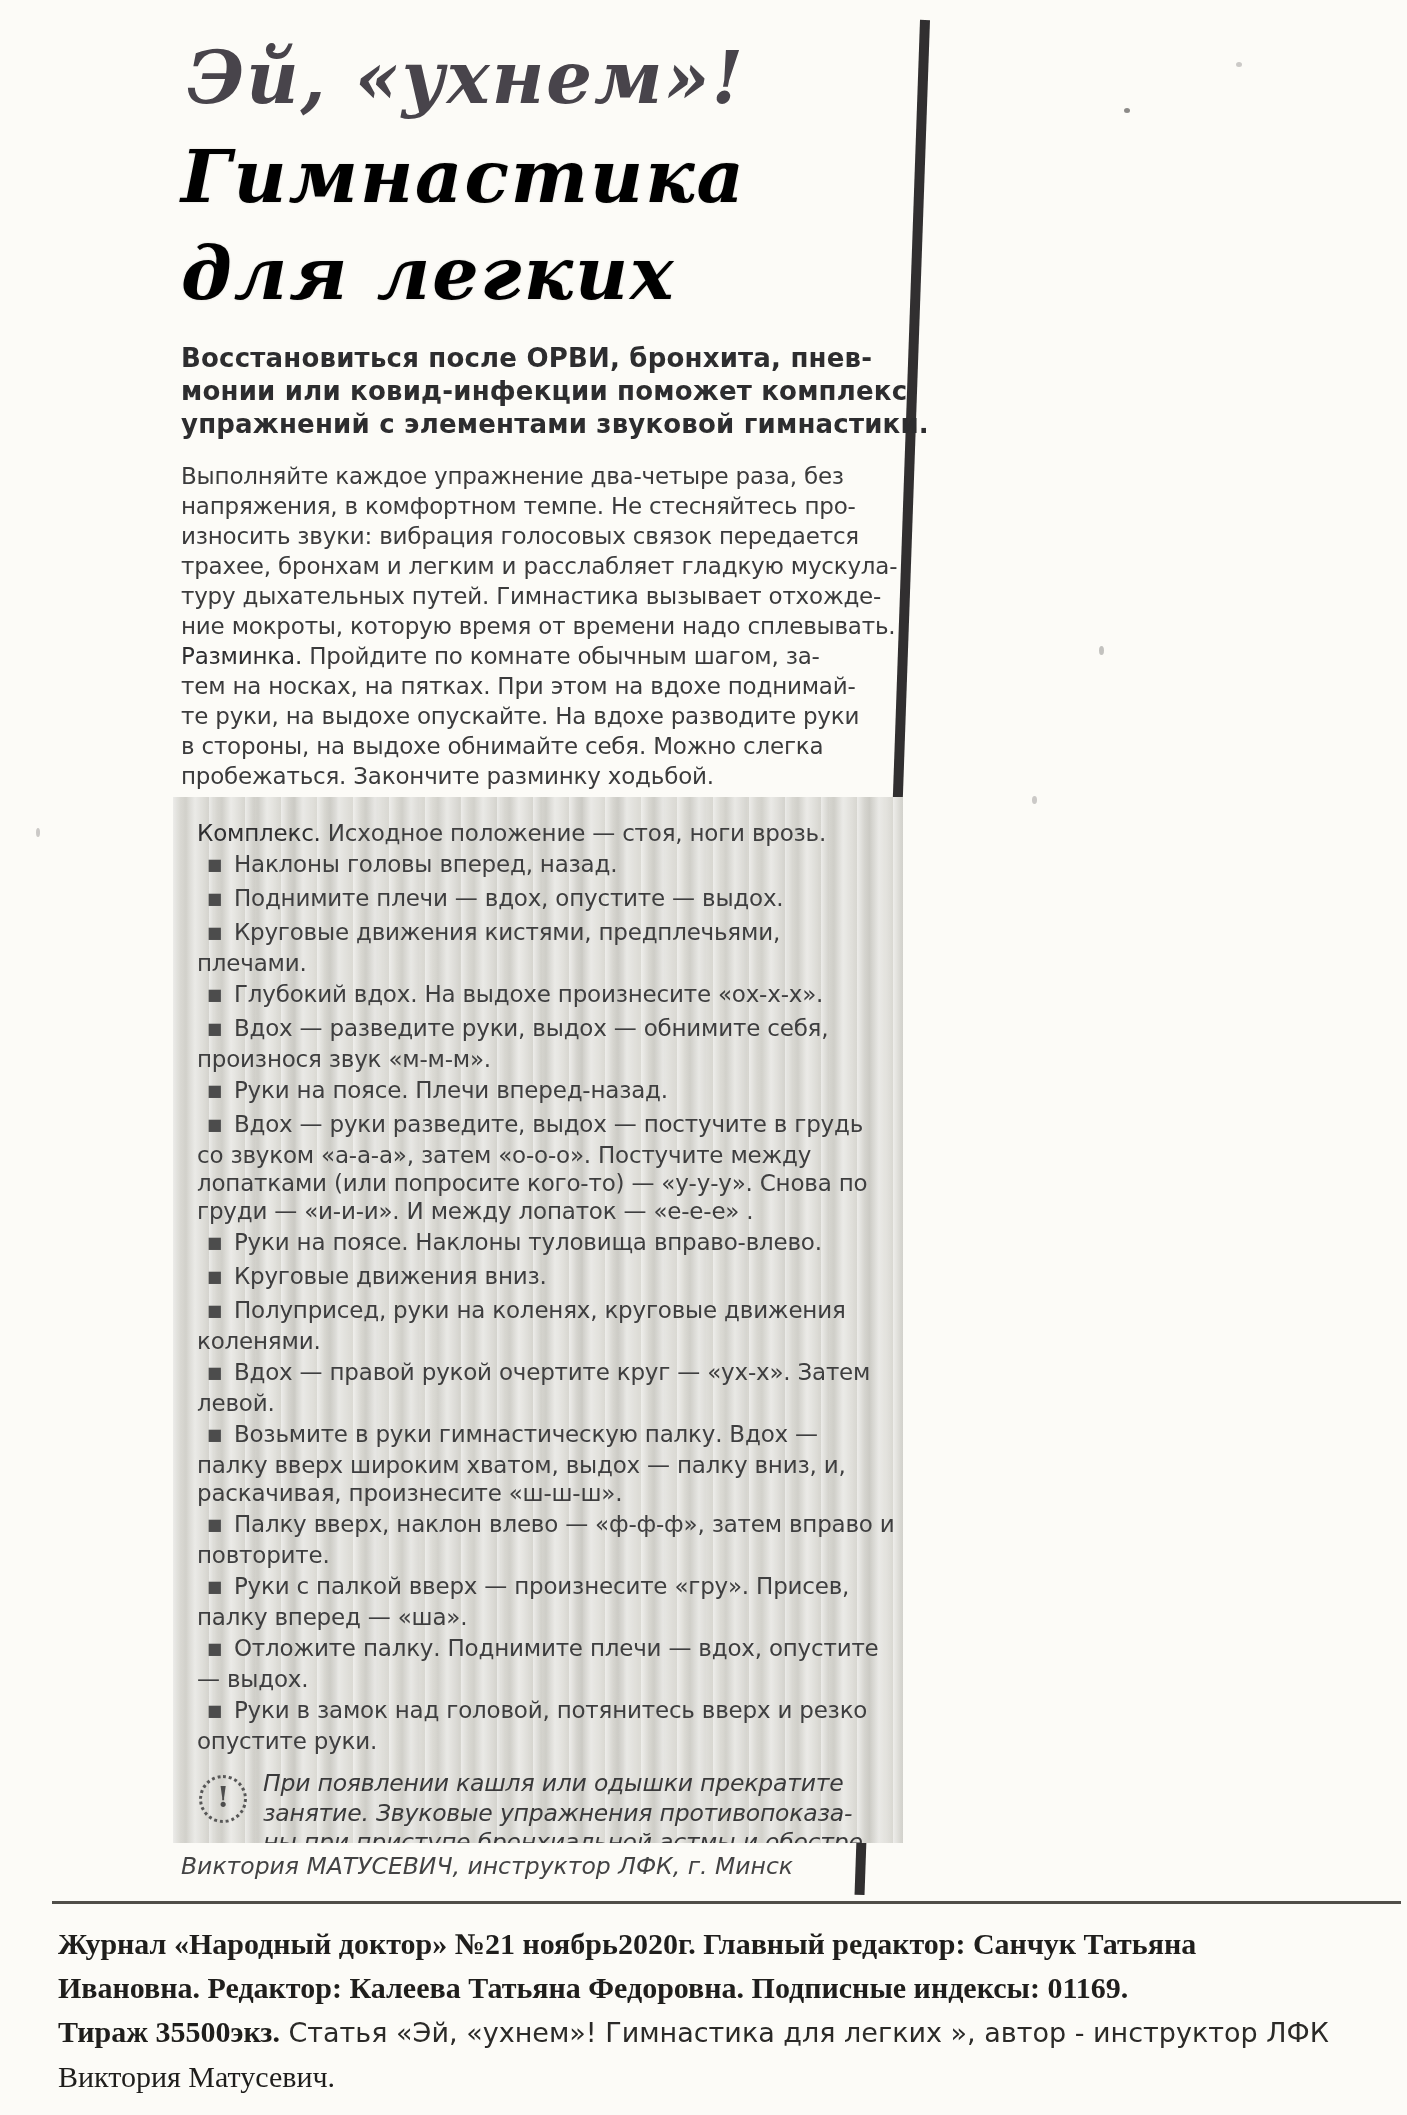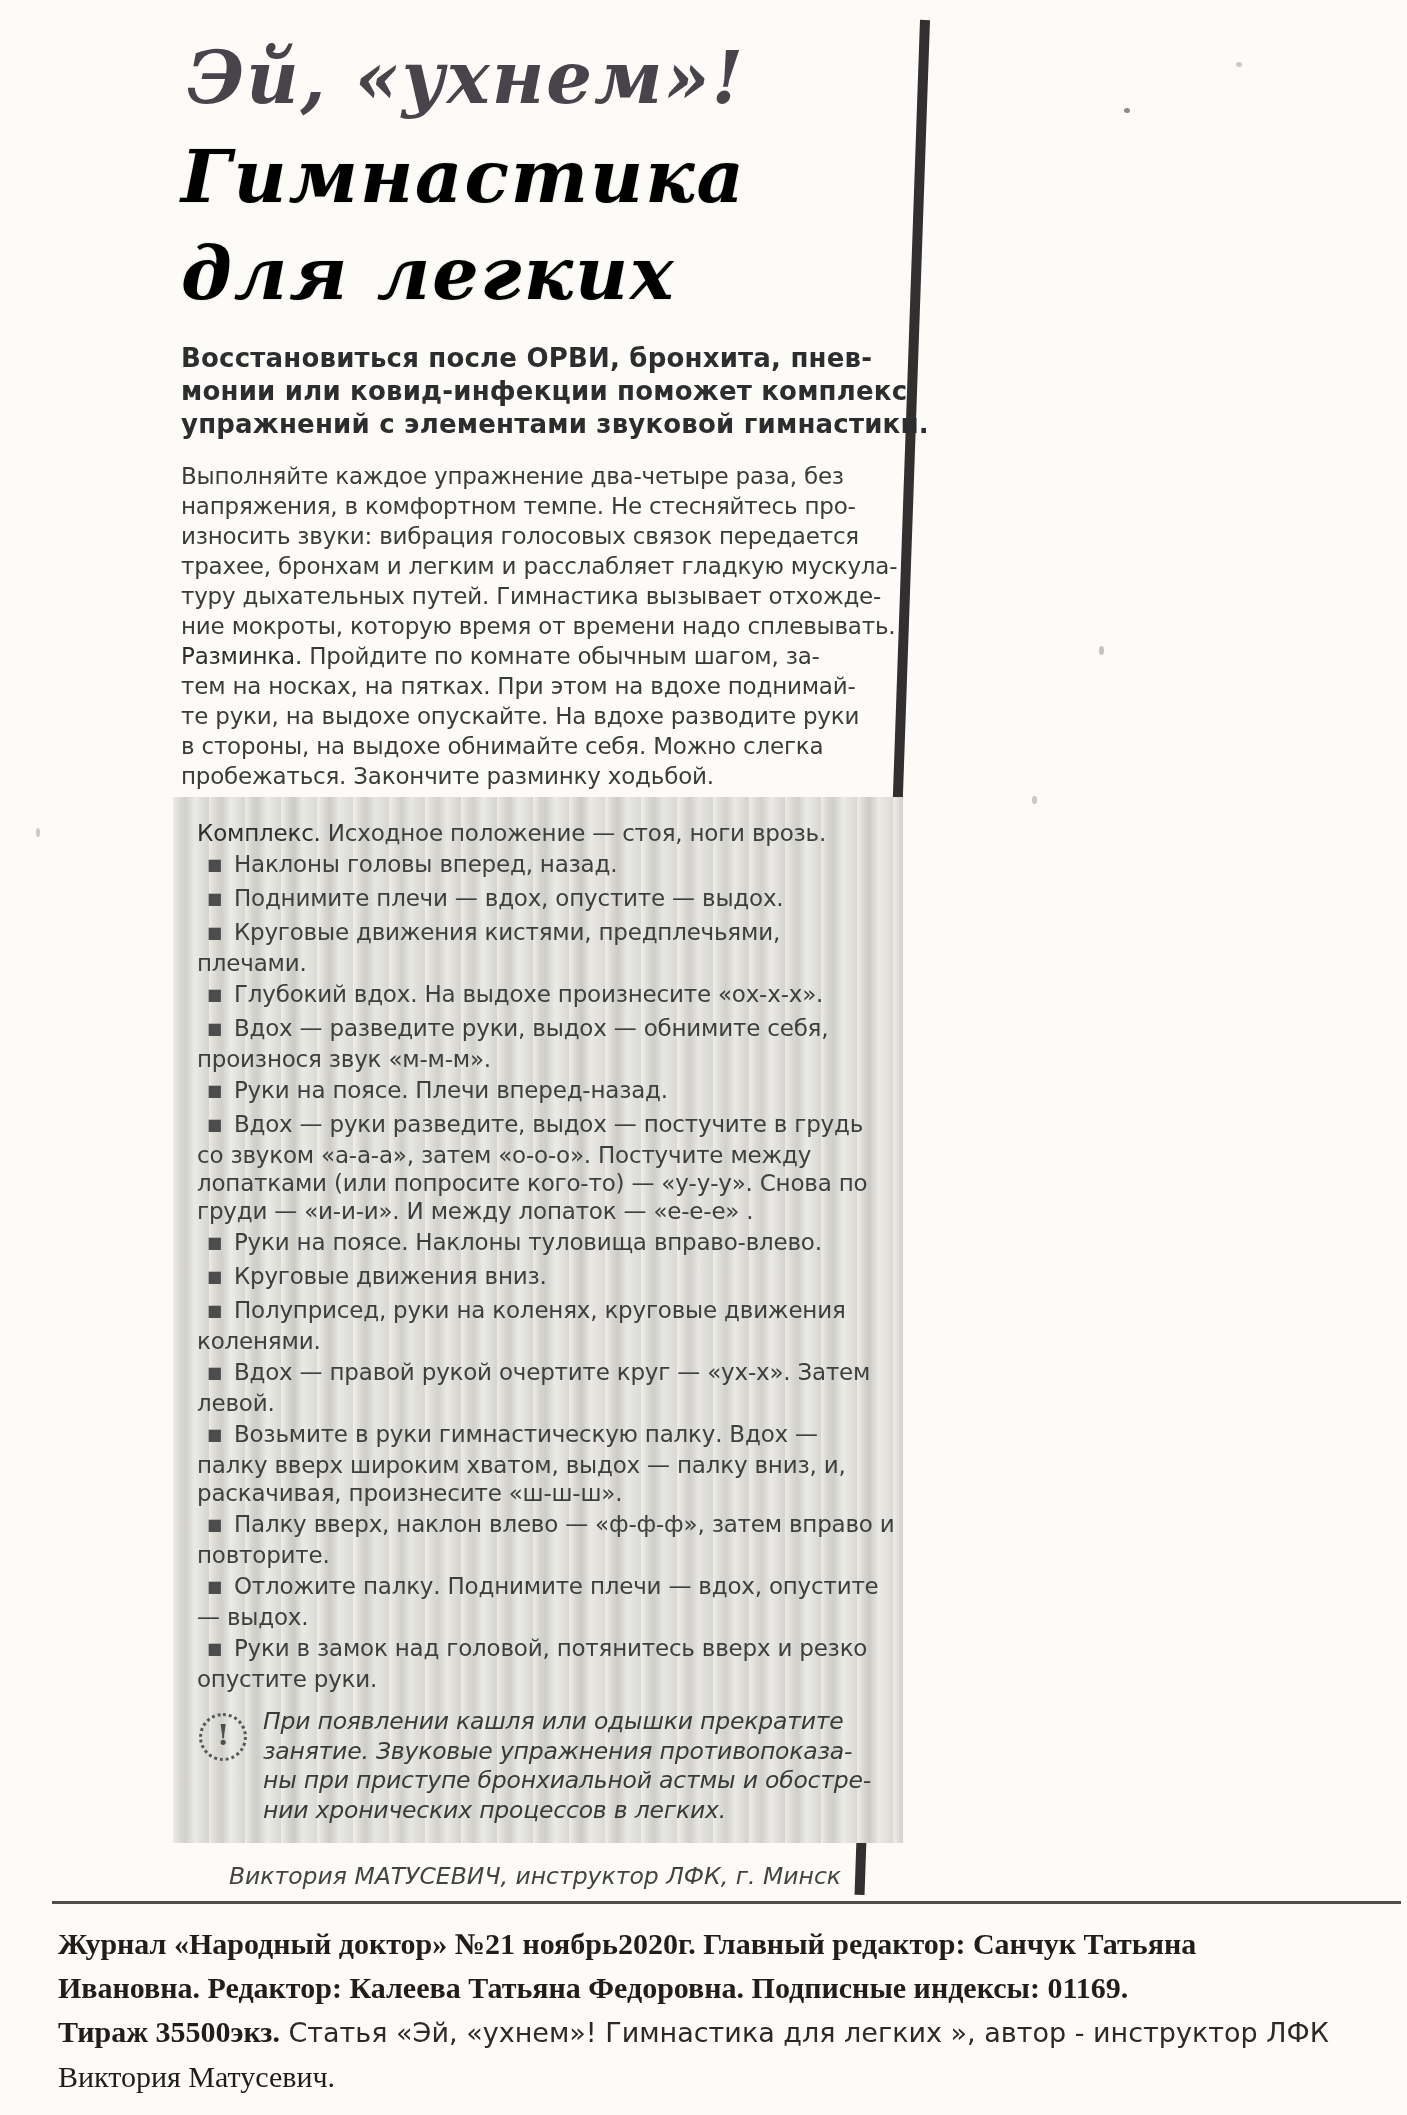--- a/index.html
+++ b/index.html
@@ -48,22 +48,22 @@
   .warn{display:flex; gap:16px; margin-top:14px; align-items:flex-start;}
   .warn-icon{
     flex:0 0 auto; width:42px; height:42px; margin-top:6px; margin-left:2px;
     border:3px dotted #575757; border-radius:50%;
     text-align:center; font-family:"DejaVu Serif", serif;
     font-weight:700; font-size:28px; line-height:40px; color:#4d4d4d;
   }
   .warn-text{flex:1 1 auto;}
   .wline{font-style:italic; font-size:23.5px; line-height:29.5px;
     color:#39393a; white-space:nowrap;}
-  .byline{margin-top:19px; font-style:italic; font-size:23.5px;
-    color:#434344; text-align:right; padding-right:62px; white-space:nowrap;}
+  .byline{margin-top:9px; font-style:italic; font-size:23.5px;
+    color:#434344; padding-right:62px; white-space:nowrap;}
   
   .clip-bar{
     position:absolute; left:920px; top:20px; width:10px; height:1876px;
     background:#312f30; transform:rotate(2deg); transform-origin:50% 0;
   }
   
   .rule{position:absolute; left:52px; top:1901px; width:1349px; height:3px;
     background:#504e49;}
   .caption{
     position:absolute; left:58px; top:1922px; width:1344px;
@@ -122,20 +122,21 @@
           <div class="k-item"><span class="bullet">■</span><span>Глубокий вдох. На выдохе произнесите «ох-х-х».</span></div>
           <div class="k-item"><span class="bullet">■</span><span>Вдох — разведите руки, выдох — обнимите себя, произнося звук «м-м-м».</span></div>
           <div class="k-item"><span class="bullet">■</span><span>Руки на поясе. Плечи вперед-назад.</span></div>
           <div class="k-item"><span class="bullet">■</span><span>Вдох — руки разведите, выдох — постучите в грудь со звуком «а-а-а», затем «о-о-о». Постучите между лопатками (или попросите кого-то) — «у-у-у». Снова по груди — «и-и-и». И между лопаток — «е-е-е» .</span></div>
           <div class="k-item"><span class="bullet">■</span><span>Руки на поясе. Наклоны туловища вправо-влево.</span></div>
           <div class="k-item"><span class="bullet">■</span><span>Круговые движения вниз.</span></div>
           <div class="k-item"><span class="bullet">■</span><span>Полуприсед, руки на коленях, круговые движения коленями.</span></div>
           <div class="k-item"><span class="bullet">■</span><span>Вдох — правой рукой очертите круг — «ух-х». Затем левой.</span></div>
           <div class="k-item"><span class="bullet">■</span><span>Возьмите в руки гимнастическую палку. Вдох — палку вверх широким хватом, выдох — палку вниз, и, раскачивая, произнесите «ш-ш-ш».</span></div>
           <div class="k-item"><span class="bullet">■</span><span>Палку вверх, наклон влево — «ф-ф-ф», затем вправо и повторите.</span></div>
+          <div class="k-item"><span class="bullet">■</span><span>Руки с палкой вверх — произнесите «гру». Присев, палку вперед — «ша».</span></div>
           <div class="k-item"><span class="bullet">■</span><span>Отложите палку. Поднимите плечи — вдох, опустите — выдох.</span></div>
           <div class="k-item"><span class="bullet">■</span><span>Руки в замок над головой, потянитесь вверх и резко опустите руки.</span></div>
         </div>
 
       <div class="warn">
         <div class="warn-icon">!</div>
         <div class="warn-text">
             <div class="wline">При появлении кашля или одышки прекратите</div>
             <div class="wline">занятие. Звуковые упражнения противопоказа-</div>
             <div class="wline">ны при приступе бронхиальной астмы и обостре-</div>

